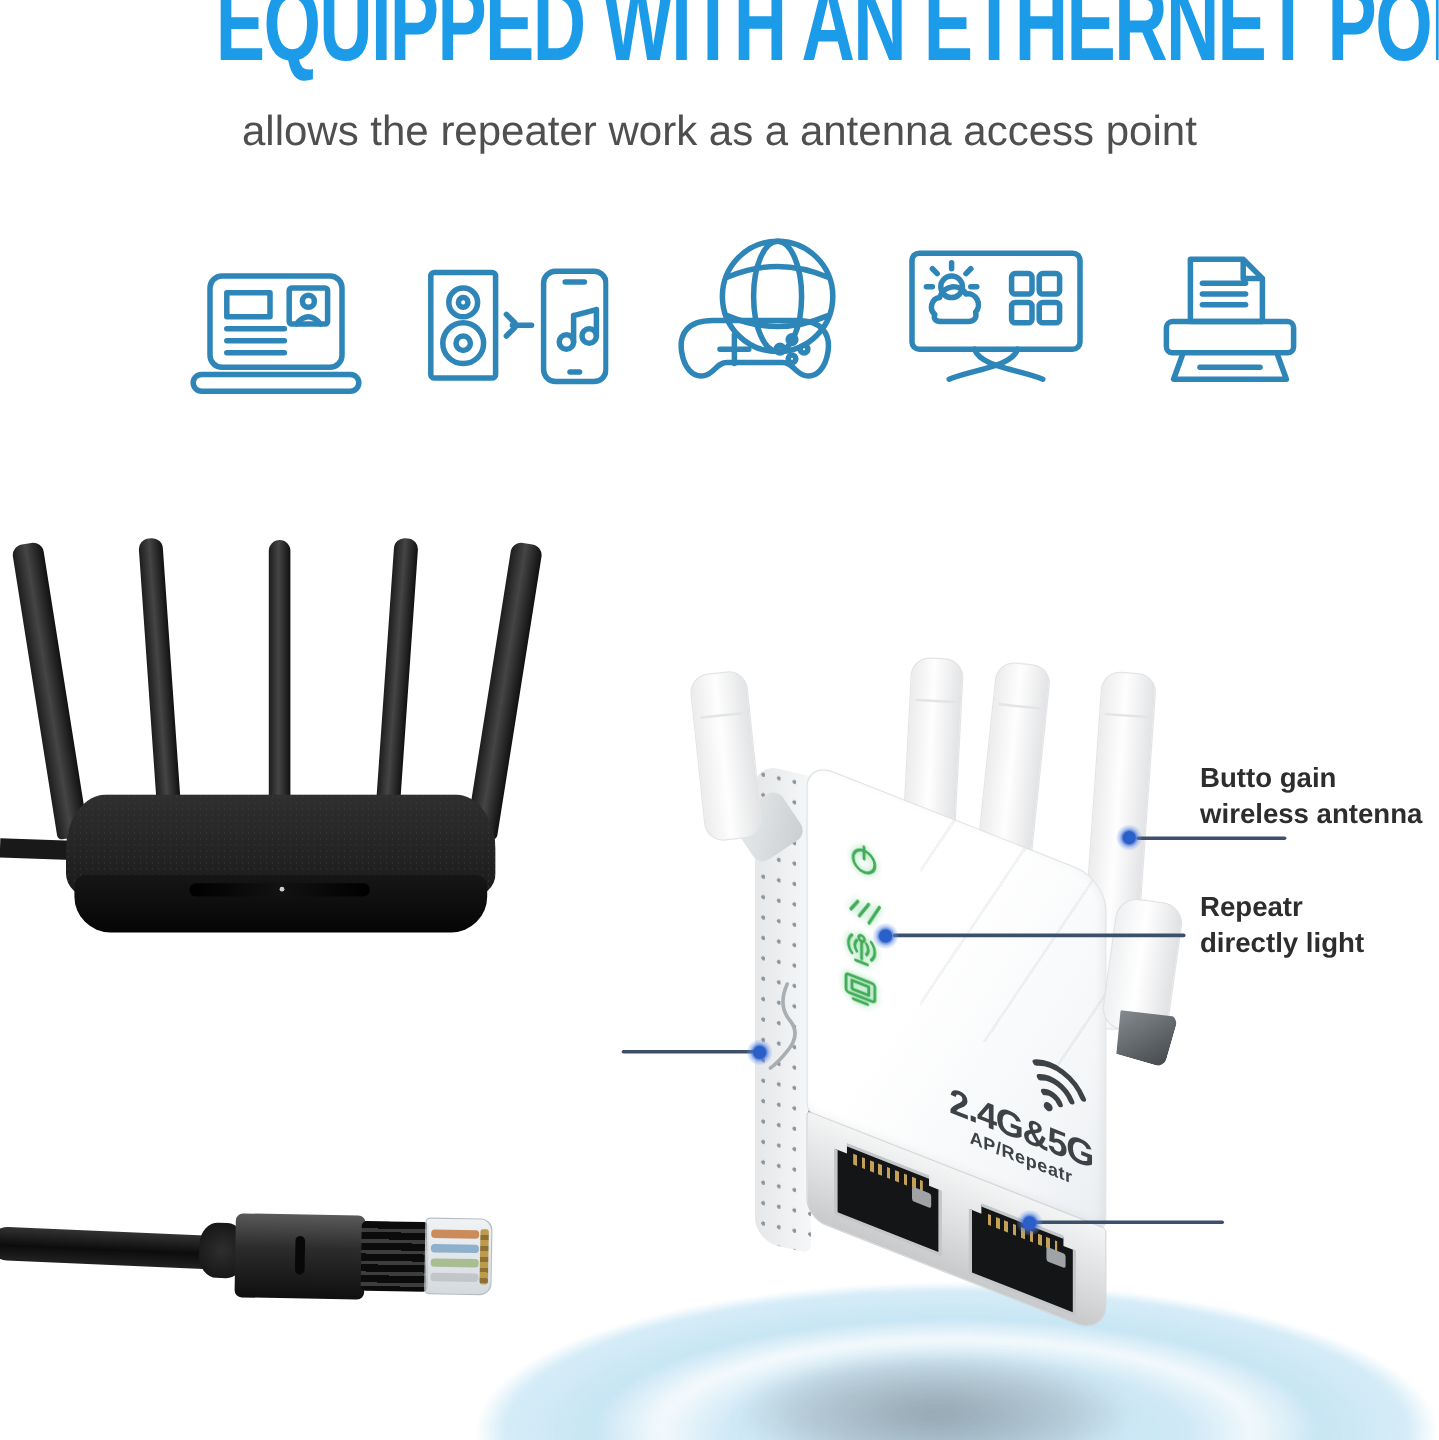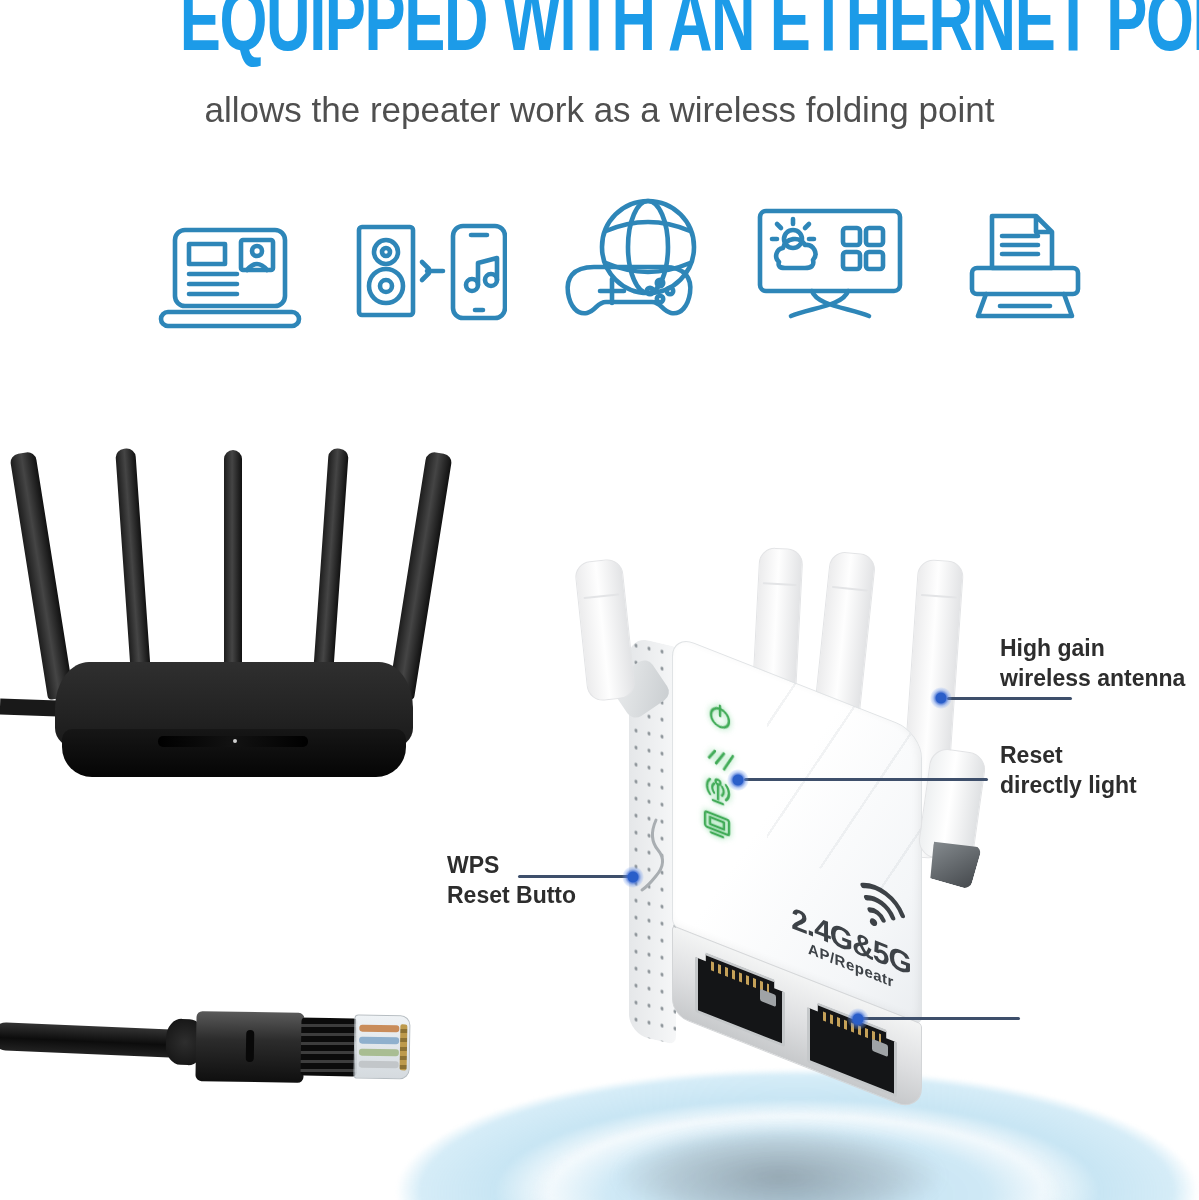--- a/index.html
+++ b/index.html
@@ -119,21 +119,21 @@
       border-radius:50%;filter:blur(6px);
       background:radial-gradient(closest-side,rgba(88,93,98,.45),rgba(118,123,128,.25) 55%,transparent 82%);}
 </style>
 </head>
 <body>
 
 <div class="stage">
 
   <div class="heading">EQUIPPED WITH AN ETHERNET PORT</div>
   <div class="subtitle">
-    <span style="display:block">allows the repeater work as a wireless folding point</span>
+    <span style="display:block">allows the repeater work as a antenna access point</span>
   </div>
 
   <div class="icn" style="left:155px;top:224px">
     <svg width="150" height="110" viewBox="0 0 150 110">
       <rect x="20" y="6" width="110" height="76" rx="10"></rect>
       <rect x="6" y="88" width="138" height="14" rx="7"></rect>
       <rect x="34" y="20" width="36" height="20"></rect>
       <path d="M34,50 h48 M34,60 h48 M34,70 h48"></path>
       <rect x="86" y="16" width="32" height="30" rx="2"></rect>
       <circle cx="102" cy="27" r="5"></circle>
@@ -270,25 +270,21 @@
   <div class="cline" style="left:947px;top:697px;width:125px"></div>
   <div class="cdot" style="left:930px;top:687px"></div>
   <div class="cline" style="left:744px;top:778px;width:244px"></div>
   <div class="cdot" style="left:727px;top:769px"></div>
   <div class="cline" style="left:518px;top:875px;width:112px"></div>
   <div class="cdot" style="left:622px;top:866px"></div>
   <div class="cline" style="left:862px;top:1017px;width:158px"></div>
   <div class="cdot" style="left:847px;top:1008px"></div>
 
   <div class="lbl" style="left:1000px;top:633px">
-    <span style="display:block">High gain</span>
+    <span style="display:block">Butto gain</span>
     <span style="display:block">wireless antenna</span>
   </div>
   <div class="lbl" style="left:1000px;top:740px">
-    <span style="display:block">Reset</span>
+    <span style="display:block">Repeatr</span>
     <span style="display:block">directly light</span>
   </div>
-  <div class="lbl" style="left:447px;top:850px">
-    <span style="display:block">WPS</span>
-    <span style="display:block">Reset Butto</span>
-  </div>
 
 </div>
 
 </body></html>

